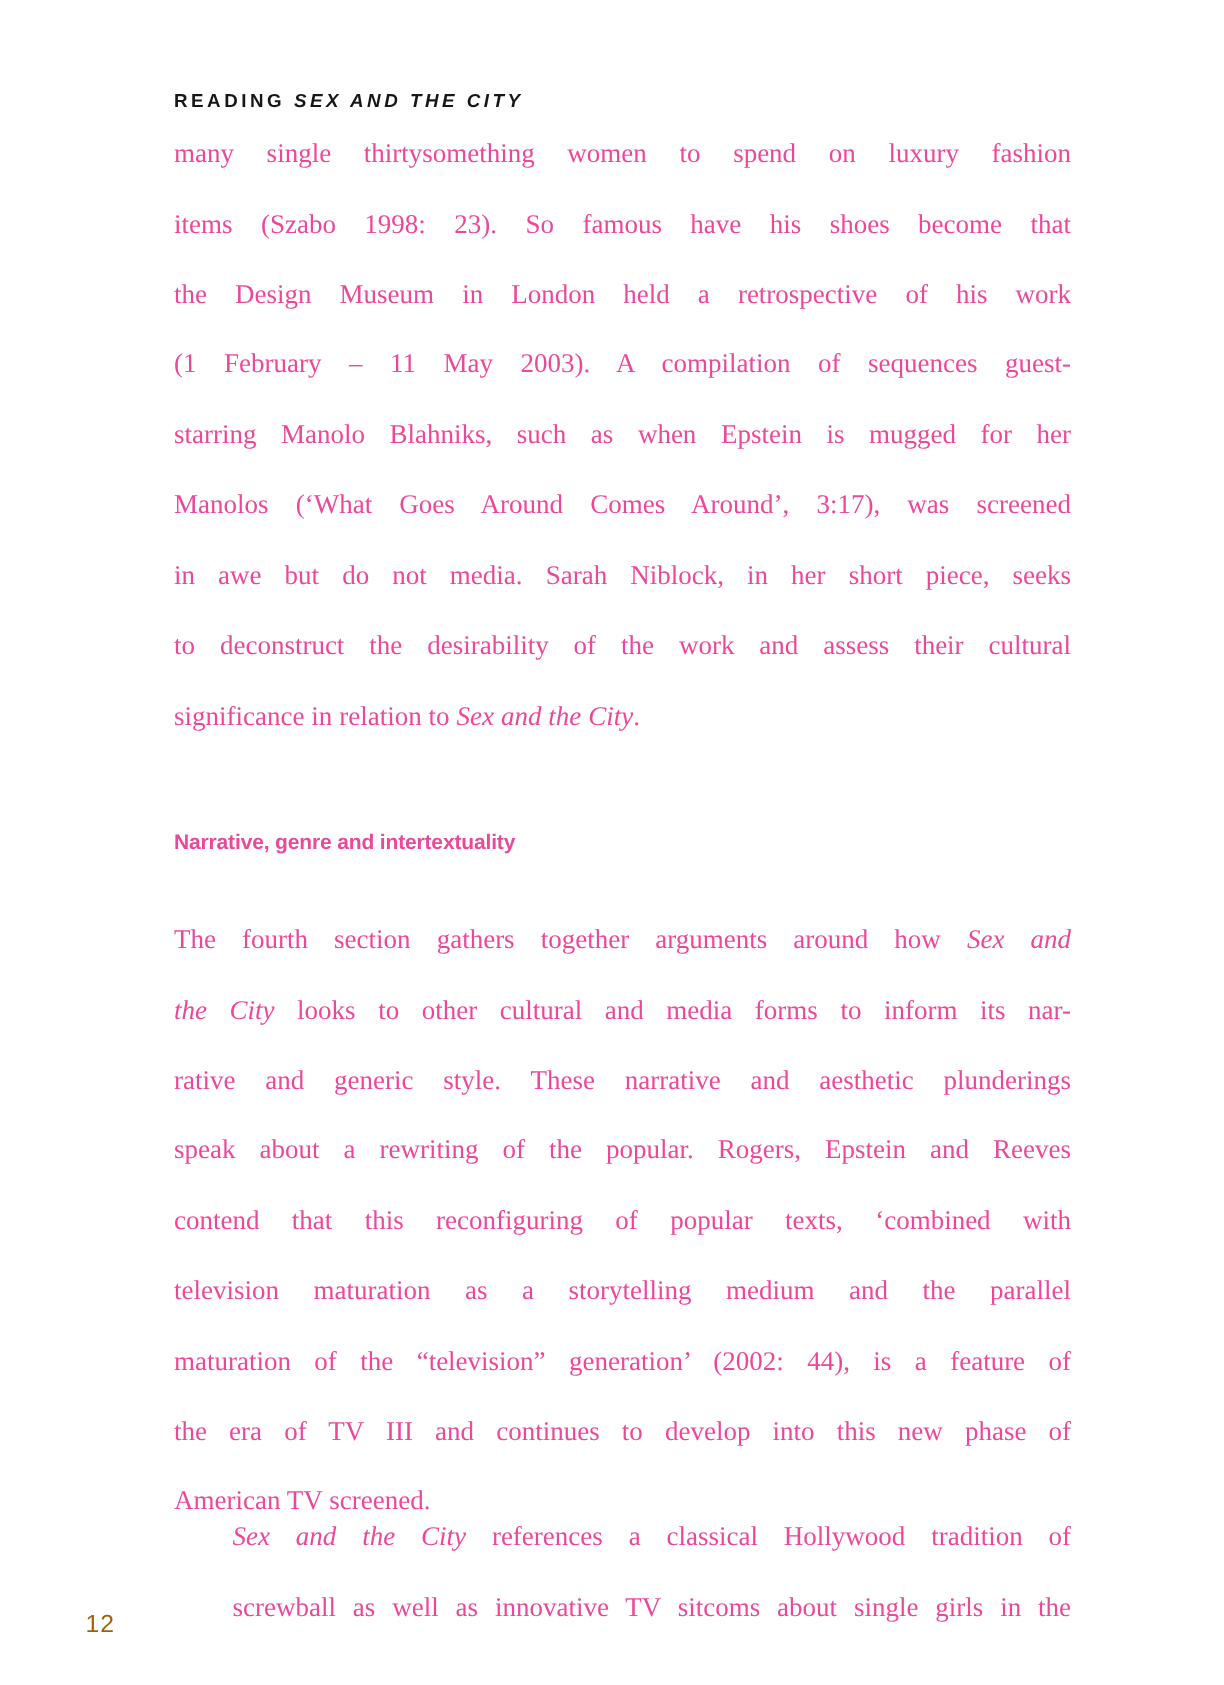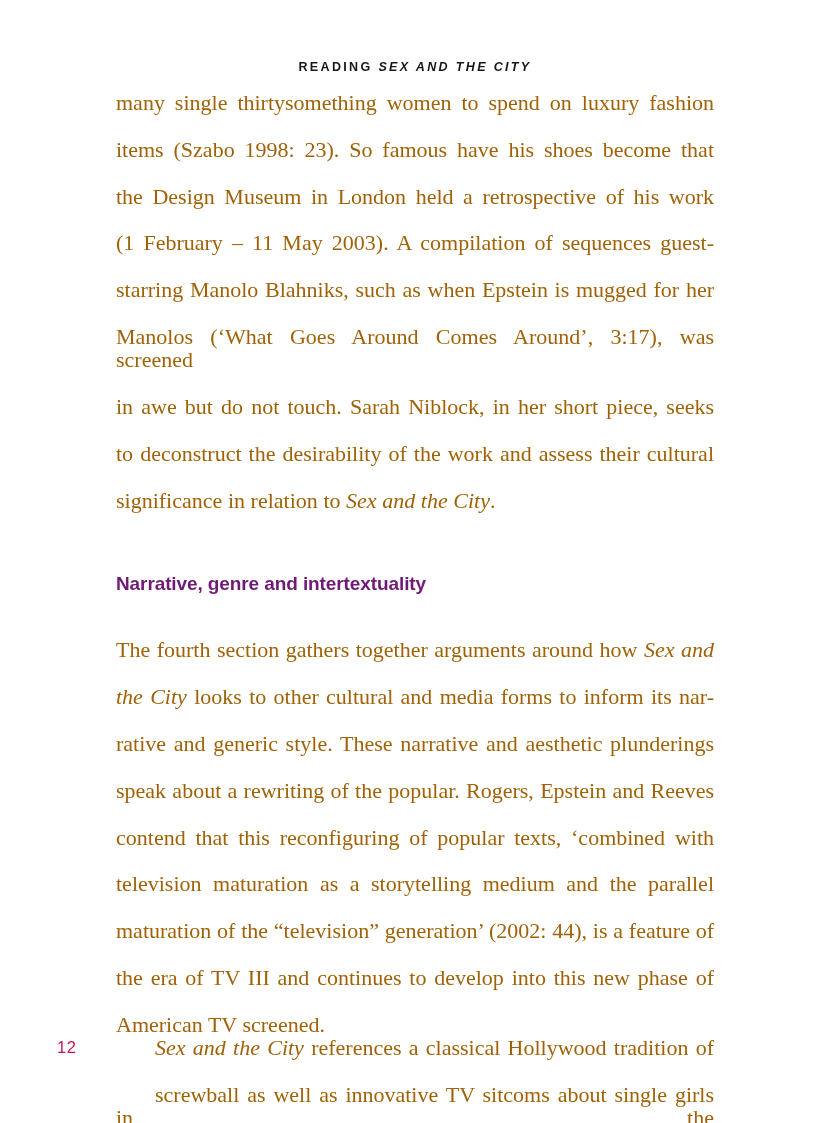--- a/index.html
+++ b/index.html
@@ -24,48 +24,47 @@
     background: #ffffff;
     box-sizing: border-box;
   }
 
   
   .running-head {
     position: absolute;
     top: 60px;
     left: 116px;
     width: 598px;
-    text-align: center;
     font-family: "Liberation Sans", "DejaVu Sans", sans-serif;
     font-size: 12.5px;
     font-weight: 700;
     letter-spacing: 2.35px;
     color: #171717;
     white-space: nowrap;
   }
   .running-head .rh-roman { font-style: normal; }
   .running-head .rh-italic { font-style: italic; }
 
   
   .textblock {
     position: absolute;
     top: 91px;
     left: 116px;
     width: 598px;
   }
 
   p.body {
     margin: 0;
-    font-size: 22px;
+    font-size: 18px;
     line-height: 23.4px;
     text-align: justify;
     text-justify: inter-word;
     hyphens: none;
     word-spacing: 0.1px;
-    color: #a16207;
+    color: #ec4899;
   }
   p.body.indent {
     text-indent: 39px;
   }
 
   
   p.body.force-just > span.line {
     display: block;
     text-align: justify;
   }
@@ -77,39 +76,39 @@
   p.body.force-just > span.line.last::after {
     content: none;
   }
 
   .it { font-style: italic; }
 
   
   h2.section-heading {
     margin: 0;
     font-family: "Liberation Sans", "DejaVu Sans", sans-serif;
-    font-size: 19px;
+    font-size: 14px;
     font-weight: 700;
     letter-spacing: -0.1px;
-    color: #701a75;
+    color: #ec4899;
     line-height: 20px;
   }
 
   .gap-after-para-1 { height: 62px; }
   .gap-after-heading { height: 44px; }
 
   
   .folio {
     position: absolute;
     left: 57px;
-    top: 1038px;
+    top: 1074px;
     font-family: "Liberation Sans", "DejaVu Sans", sans-serif;
     font-size: 16.5px;
     font-weight: 400;
-    color: #be185d;
+    color: #a16207;
     letter-spacing: 0.6px;
   }
 </style>
 </head>
 <body style="background: rgb(255, 255, 255); color: rgb(22, 22, 22);">
 
 <div class="page">
 
   <div class="running-head">
     <span class="rh-roman">READING </span><span class="rh-italic">SEX AND THE CITY</span>
@@ -117,21 +116,21 @@
 
   <div class="textblock">
 
     <p class="body force-just">
       <span class="line">many single thirtysomething women to spend on luxury fashion</span>
       <span class="line">items (Szabo 1998: 23). So famous have his shoes become that</span>
       <span class="line">the Design Museum in London held a retrospective of his work</span>
       <span class="line">(1 February – 11 May 2003). A compilation of sequences guest-</span>
       <span class="line">starring Manolo Blahniks, such as when Epstein is mugged for her</span>
       <span class="line">Manolos (‘What Goes Around Comes Around’, 3:17), was screened</span>
-      <span class="line">in awe but do not touch. Sarah Niblock, in her short piece, seeks</span>
+      <span class="line">in awe but do not media. Sarah Niblock, in her short piece, seeks</span>
       <span class="line">to deconstruct the desirability of the work and assess their cultural</span>
       <span class="line last"><span>significance in relation to </span><span class="it">Sex and the City</span><span>.</span></span>
     </p>
 
     <div class="gap-after-para-1"></div>
 
     <h2 class="section-heading">Narrative, genre and intertextuality</h2>
 
     <div class="gap-after-heading"></div>
 

